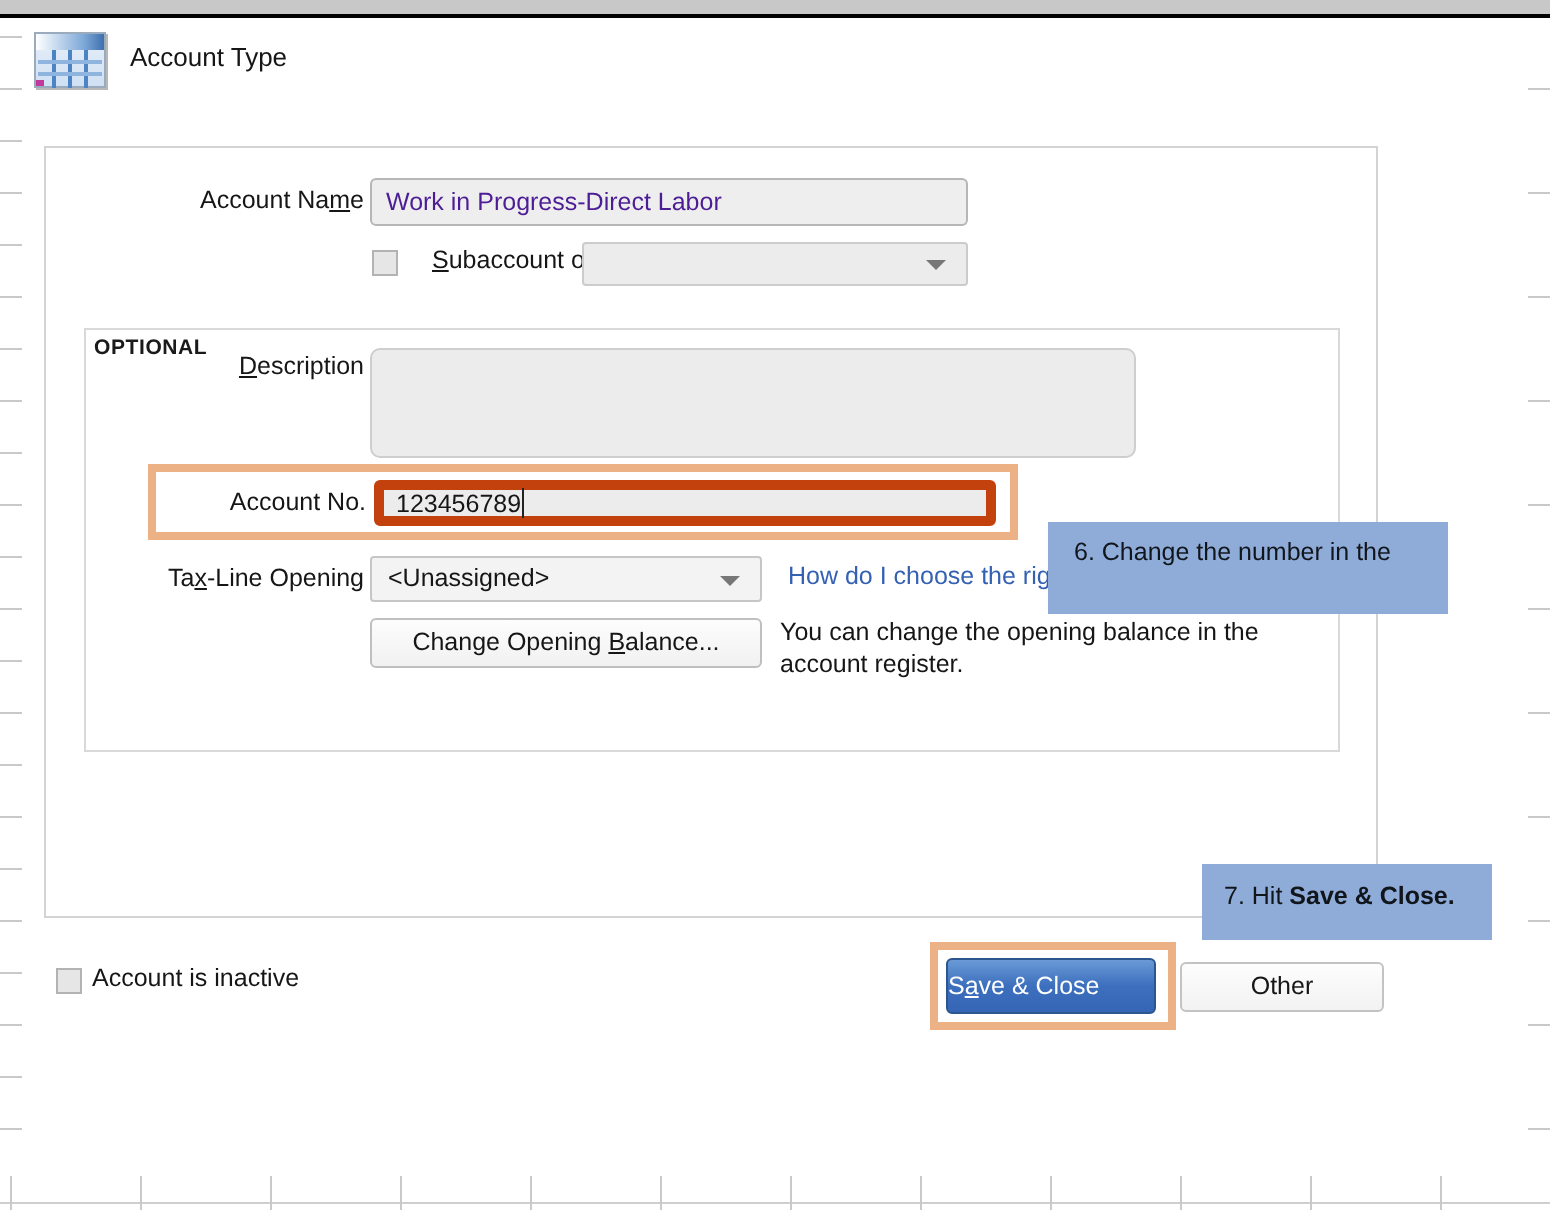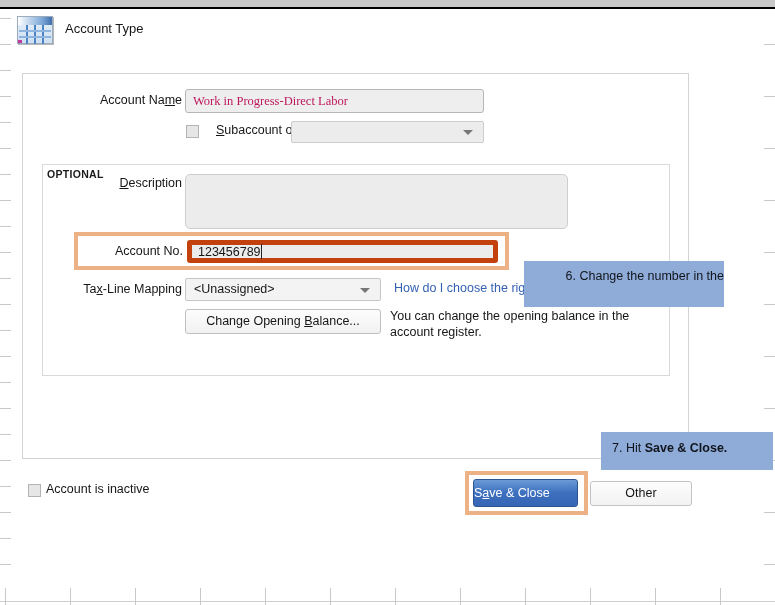--- a/index.html
+++ b/index.html
@@ -166,23 +166,23 @@
   
   #label-account-name { left: 72px; top: 93px; width: 110px; }
   #input-account-name {
     position: absolute;
     left: 185px; top: 89px;
     width: 299px; height: 24px;
     background: #eeeeee;
     border: 1px solid #b6b6b6;
     border-radius: 3px;
     box-sizing: border-box;
-    font-family: Liberation Serif, serif;
-    font-size: 12.5px;
-    color: #be185d;
+    font-family: Liberation Sans, sans-serif;
+    font-size: 12.5px;
+    color: #4c1d95;
     padding: 0 0 0 7px;
     line-height: 22px;
     z-index: 3;
   }
 
   
   #cb-subaccount {
     position: absolute;
     left: 186px; top: 125px;
     width: 13px; height: 13px;
@@ -351,25 +351,24 @@
     z-index: 6;
     box-sizing: border-box;
   }
   #callout-6 {
     left: 524px; top: 261px;
     width: 200px; height: 46px;
     font-size: 12.5px;
     padding: 8px 0 0 13px;
     white-space: nowrap;
     overflow: hidden;
-    text-align: right;
   }
   #callout-7 {
     left: 601px; top: 432px;
-    width: 172px; height: 38px;
+    width: 145px; height: 38px;
     font-size: 12.5px;
     padding: 9px 0 0 11px;
     white-space: nowrap;
     overflow: hidden;
   }
   #callout-7 b { font-weight: bold; }
 
   
   #cb-inactive {
     position: absolute;
@@ -515,21 +514,21 @@
 <div id="optional-legend">OPTIONAL</div>
 
 <div class="field-label" id="label-description"><span class="uline">D</span><span>escription</span></div>
 <div id="input-description"></div>
 
 <div id="highlight-account-no"></div>
 <div id="label-account-no">Account No.</div>
 <input id="input-account-no" type="text" value="123456789" style="">
 <div id="caret-account-no"></div>
 
-<div class="field-label" id="label-taxline"><span>Ta</span><span class="uline">x</span><span>-Line Mapping</span></div>
+<div class="field-label" id="label-taxline"><span>Ta</span><span class="uline">x</span><span>-Line Opening</span></div>
 <div id="select-taxline">
   <span class="sel-text">&lt;Unassigned&gt;</span>
   <span class="dd-arrow"></span>
 </div>
 <div id="link-howdoi">How do I choose the right</div>
 
 <div id="btn-change-opening"><span>Change Opening </span><span class="uline">B</span><span>alance...</span></div>
 <div id="text-opening-help">You can change the opening balance in the account register.</div>
 
 <div class="callout" id="callout-6">6. Change the number in the</div>

